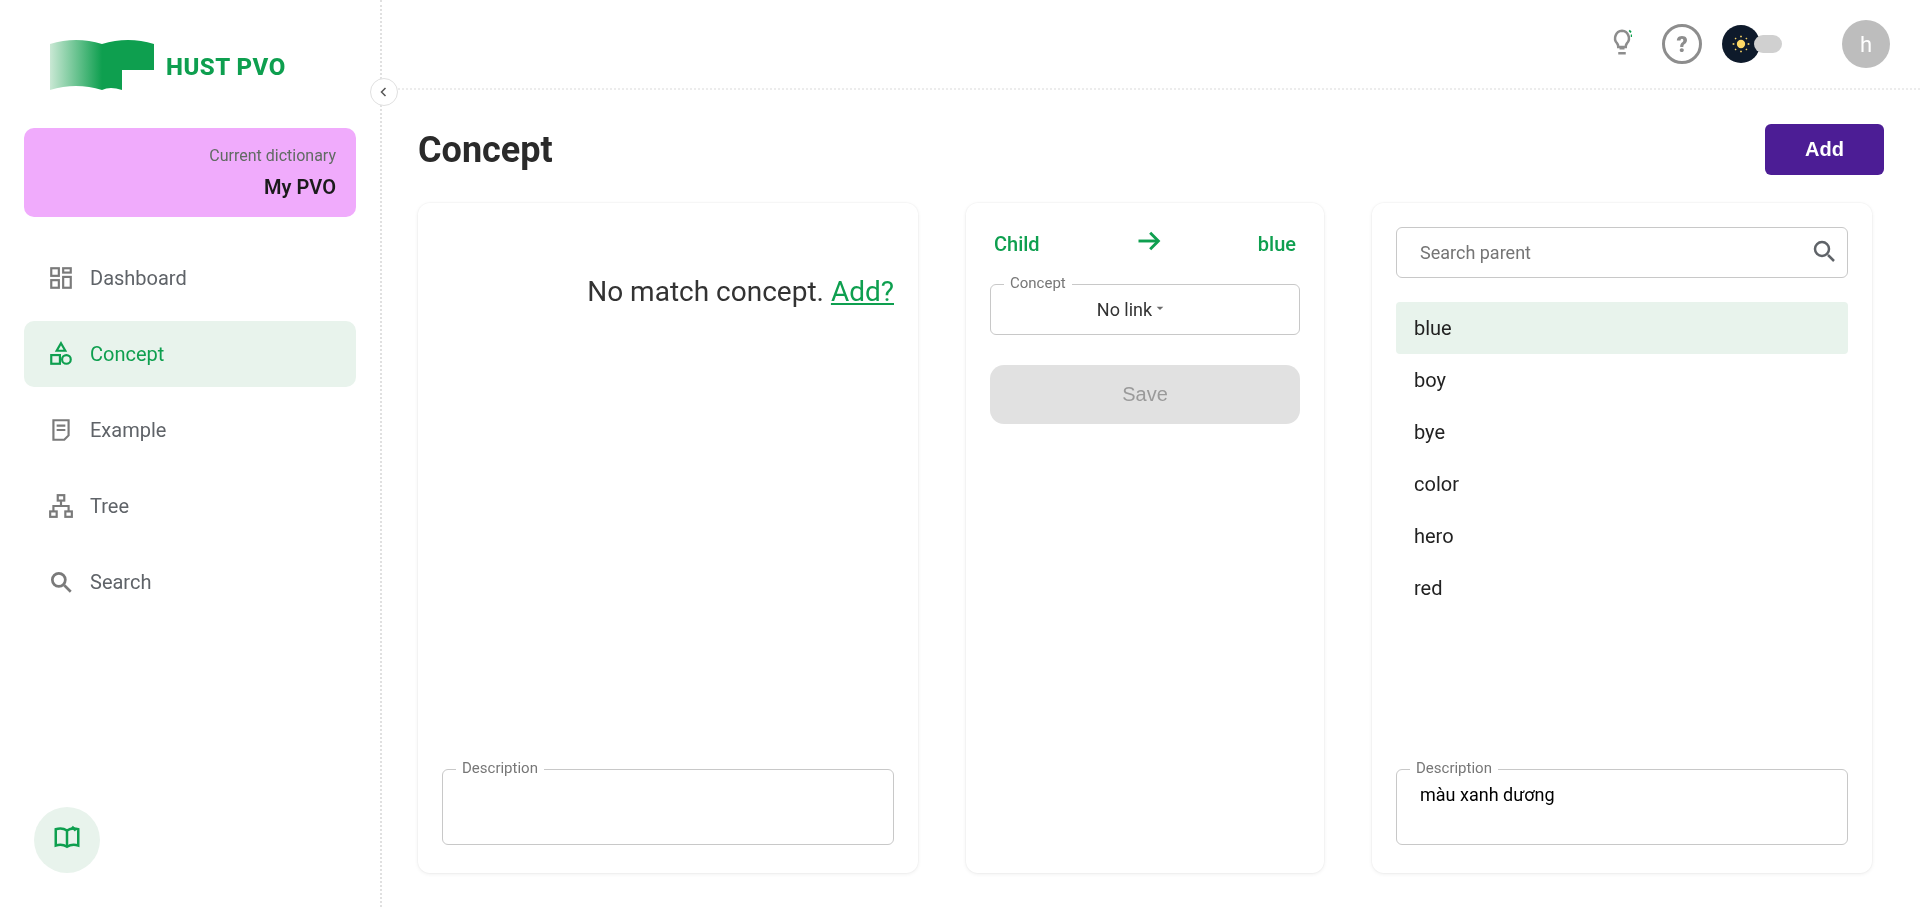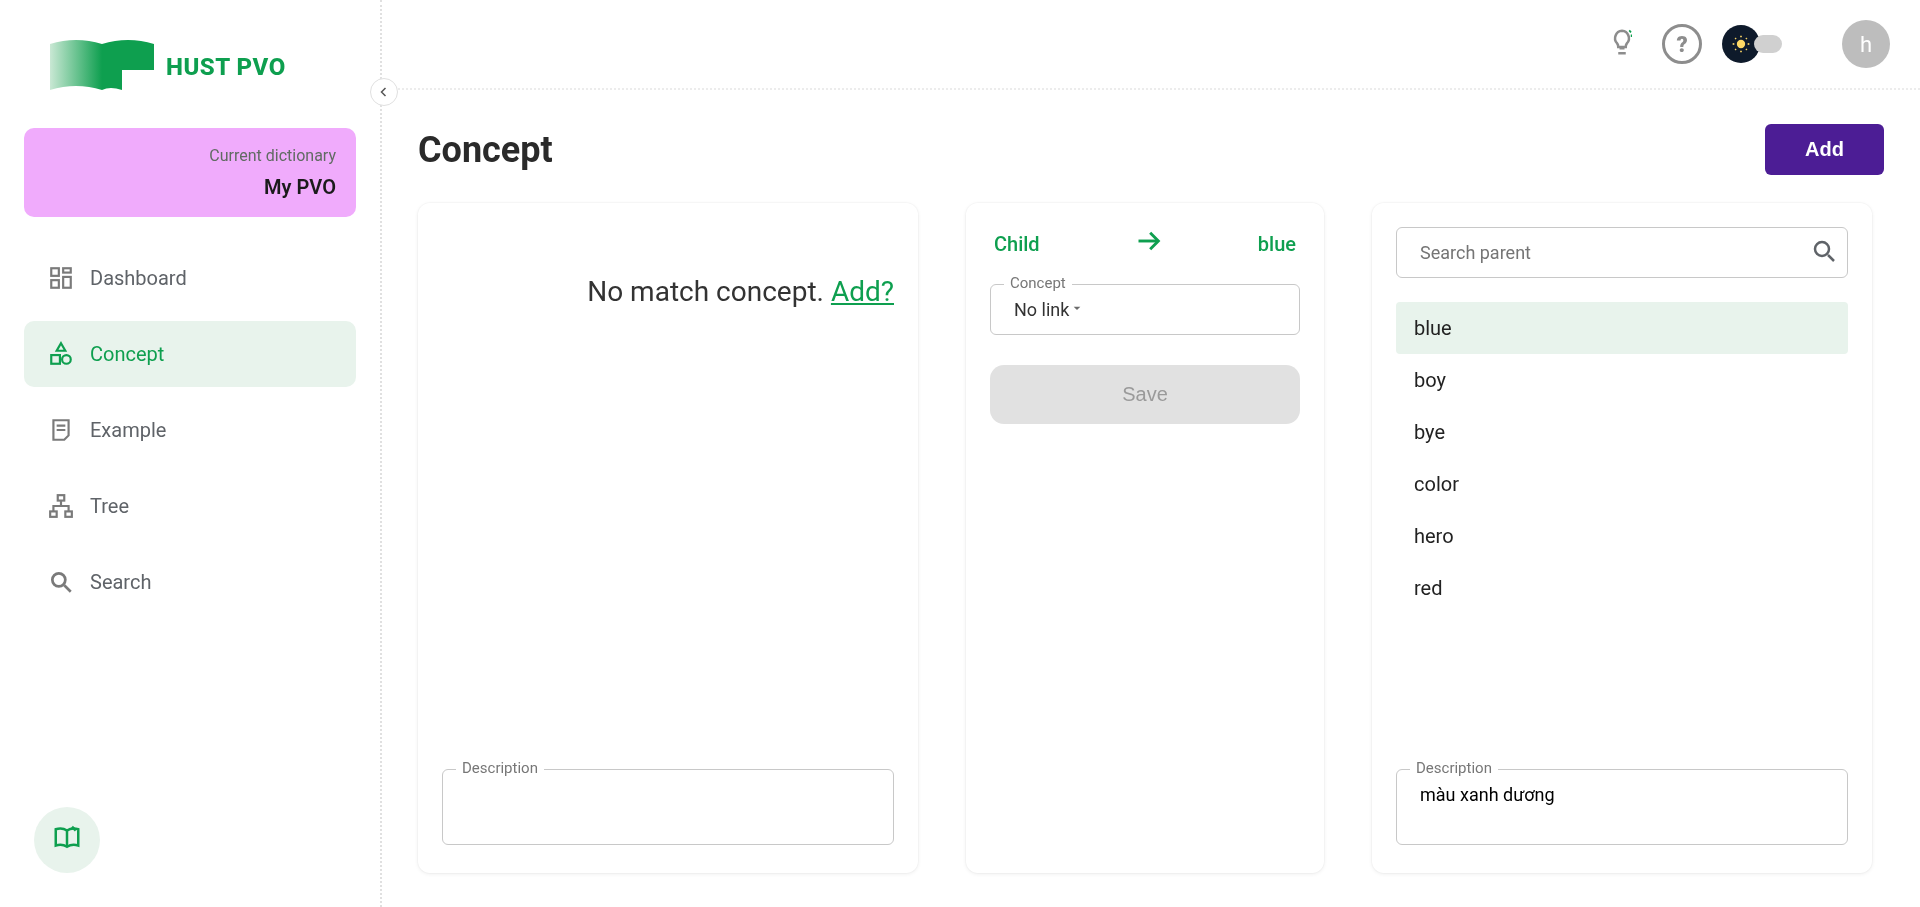--- a/index.html
+++ b/index.html
@@ -225,21 +225,21 @@
 
   
   .link-row {
     display:flex; align-items:center; justify-content:space-between;
     color:#0e9f4f; font-size:20px; font-weight:500;
     margin-bottom:24px;
     padding: 0 4px;
   }
   .link-row svg { width:28px; height:28px; }
   .select {
-    display:flex; align-items:center; justify-content:flex-start;
+    display:flex; align-items:center; justify-content:center;
     cursor:pointer;
     padding: 16px 16px;
     font-size:20px;
     color:#333;
   }
   .save-btn {
     margin-top: 30px;
     width:100%;
     background:#e1e1e1;
     color:#9a9a9a;

